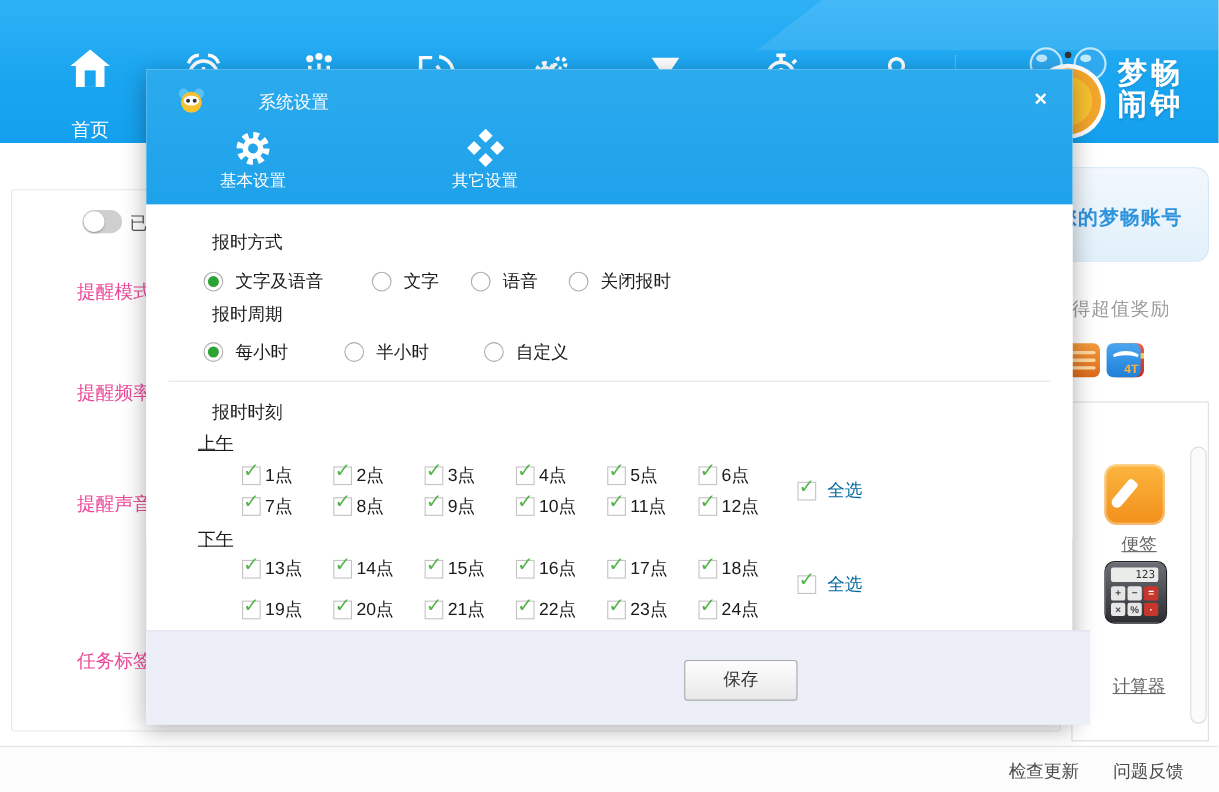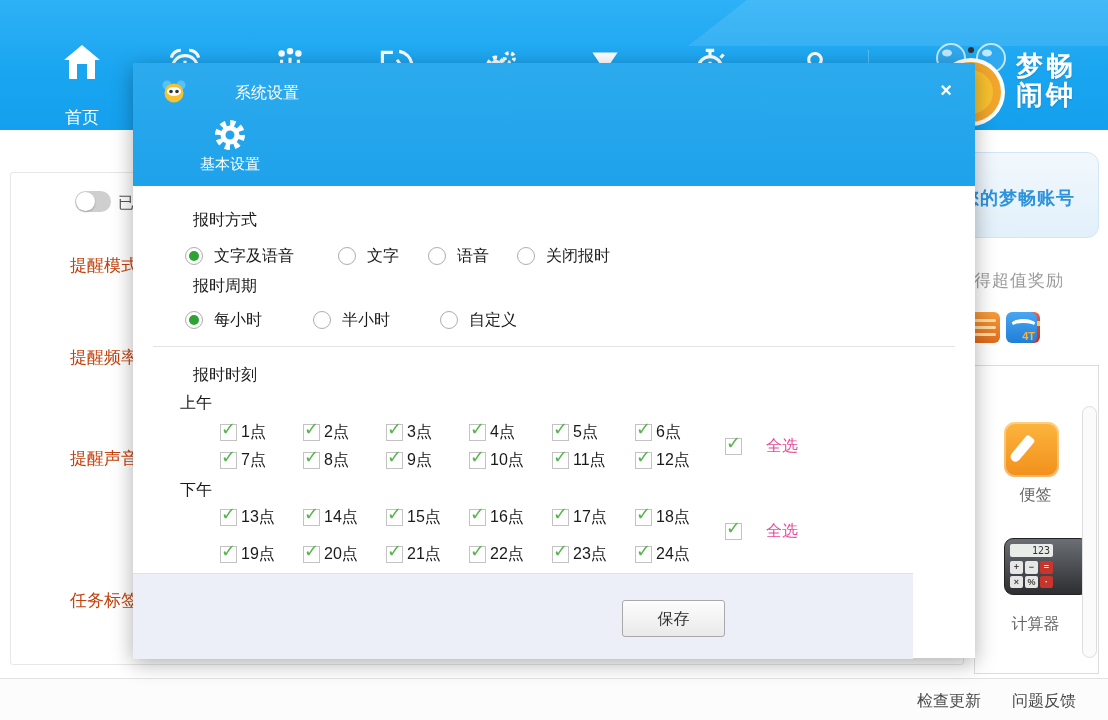--- a/index.html
+++ b/index.html
@@ -20,44 +20,44 @@
 
   .logo{position:absolute;left:926px;top:40px;z-index:1;}
   .logo-text{position:absolute;left:1016px;top:52px;color:#fff;font-weight:bold;font-size:27px;
     line-height:29px;letter-spacing:3px;z-index:1;text-shadow:0 1px 2px rgba(0,0,0,.15);}
 
   
   .panel-left{position:absolute;left:10px;top:172px;width:952px;height:491px;border:1px solid #e7e7e7;border-radius:3px;}
   .toggle{position:absolute;left:75px;top:191px;width:36px;height:21px;border-radius:11px;background:#cfcfcf;}
   .toggle .knob{position:absolute;left:1px;top:1px;width:19px;height:19px;border-radius:50%;background:#fff;box-shadow:0 1px 2px rgba(0,0,0,.25);}
   .toggle-frag{position:absolute;left:118px;top:193px;font-size:16px;color:#555;}
-  .bg-label{position:absolute;left:70px;font-size:17px;color:#c2410c;}
+  .bg-label{position:absolute;left:70px;font-size:17px;color:#ec4899;}
 
   .account-btn{position:absolute;left:810px;top:152px;width:287px;height:84px;border-radius:12px;
     background:linear-gradient(180deg,#f2f8fd,#e2f0fa);border:1px solid #d2e6f5;cursor:pointer;}
   .account-btn span{position:absolute;left:112px;top:33px;font-size:18px;font-weight:bold;color:#2e93dd;letter-spacing:1px;}
   .reward-text{position:absolute;left:956px;top:269px;font-size:17px;color:#9b9b9b;letter-spacing:1px;}
   .promo{position:absolute;top:312px;width:31px;height:31px;border-radius:6px;cursor:pointer;}
   .promo-1{left:969px;background:linear-gradient(180deg,#f49b3c,#dd6a1e);}
   .promo-1 i{position:absolute;left:4px;right:4px;height:3px;background:#ffd9a0;border-radius:2px;}
   .promo-2{left:1009px;background:linear-gradient(180deg,#ef5b43,#c92b20);}
   .promo-2 .rv{position:absolute;left:13px;top:0;width:5px;height:31px;background:#f7cf56;}
   .promo-2 .rh{position:absolute;left:0;top:9px;width:31px;height:5px;background:#f7cf56;}
   .promo-3{left:1006px;background:linear-gradient(180deg,#4aa6f0,#1f7fd8);}
   .promo-3 .swoosh{position:absolute;left:4px;top:7px;width:23px;height:10px;border-radius:50%;
     border-top:4px solid #fff;border-left:2px solid transparent;border-right:2px solid transparent;}
   .promo-3 .badge{position:absolute;right:2px;bottom:1px;font-size:11px;font-weight:bold;color:#ffb13b;}
 
   .panel-right{position:absolute;left:974px;top:365px;width:123px;height:307px;background:#fff;border:1px solid #ddd;}
-  .shortcut-label{position:absolute;width:123px;text-align:center;font-size:16px;color:#666;}
+  .shortcut-label{position:absolute;width:123px;text-align:center;font-size:16px;color:#666;text-decoration:underline;}
   .note-ico{position:absolute;left:1004px;top:422px;width:55px;height:55px;border-radius:11px;
     background:linear-gradient(180deg,#fcb53e,#f1901b);box-shadow:inset 0 0 0 2px rgba(255,255,255,.35);}
   .note-ico .pen{position:absolute;left:13px;top:12px;width:10px;height:30px;background:#fff;border-radius:3px 3px 5px 5px;transform:rotate(40deg);}
-  .calc-ico{position:absolute;left:1004px;top:538px;width:55px;height:55px;border-radius:9px;
-    background:linear-gradient(180deg,#6b6f75,#2c2e31);border:1px solid #222;padding-left:28px;}
+  .calc-ico{position:absolute;left:1004px;top:510px;width:55px;height:55px;border-radius:9px;
+    background:linear-gradient(180deg,#6b6f75,#2c2e31);border:1px solid #222;}
   .calc-ico .screen{position:absolute;left:5px;top:5px;width:43px;height:13px;background:#e9edea;border-radius:2px;
     font-size:10px;color:#333;text-align:right;line-height:13px;padding-right:3px;box-sizing:border-box;font-family:"DejaVu Sans Mono",monospace;}
   .calc-ico .keys{position:absolute;left:5px;top:22px;width:43px;height:27px;display:grid;grid-template-columns:1fr 1fr 1fr;grid-template-rows:1fr 1fr;gap:2px;}
   .calc-ico .keys b{border-radius:2px;background:#e6e6e6;color:#444;font-size:9px;line-height:12px;text-align:center;}
   .calc-ico .keys b.red{background:#c6362c;color:#fff;}
   .scrollbar{position:absolute;left:1082px;top:406px;width:15px;height:252px;border-radius:8px;background:#fbfbfb;border:1px solid #ddd;box-sizing:border-box;}
 
   .bottombar{position:absolute;left:0;top:678px;width:1108px;height:42px;background:#fcfcfc;border-top:1px solid #e3e3e3;}
   .bottom-link{position:absolute;top:12px;font-size:16px;color:#4a4a4a;cursor:pointer;}
   .link-update{left:917px;}
@@ -72,37 +72,37 @@
   .dlg-close{position:absolute;left:800px;top:14px;width:26px;height:26px;font-size:20px;font-weight:bold;
     color:#fff;text-align:center;line-height:26px;cursor:pointer;}
   .tab{position:absolute;top:47px;width:90px;height:76px;text-align:center;cursor:pointer;}
   .tab.selected{background:rgba(255,255,255,.25);}
   .tab .ti{margin-top:7px;height:36px;}
   .tab .tl{font-size:15px;color:#fff;margin-top:2px;}
   .tab1{left:52px;} .tab2{left:157px;} .tab3{left:263px;}
 
   .dlg-body{position:absolute;left:0;top:123px;width:842px;height:303px;background:#fff;}
   .sec-label{position:absolute;left:60px;font-size:16px;color:#1a1a1a;}
-  .sub-label{position:absolute;left:47px;font-size:16px;color:#1a1a1a;}
+  .sub-label{position:absolute;left:47px;font-size:16px;color:#1a1a1a;text-decoration:underline;}
   .divider{position:absolute;left:20px;top:160px;width:802px;height:1px;background:#e4e4e4;}
 
   .radio-item{position:absolute;height:20px;display:flex;align-items:center;cursor:pointer;}
   .radio{width:16px;height:16px;border:1px solid #aeaeae;border-radius:50%;background:#fff;position:relative;margin-right:11px;flex:none;}
   .radio.checked::after{content:"";position:absolute;left:3px;top:3px;width:10px;height:10px;border-radius:50%;background:#2da335;}
   .radio-item .rl{font-size:16px;color:#1a1a1a;white-space:nowrap;}
 
   .cb-row{position:absolute;left:87px;display:flex;}
   .cb-cell{width:83px;display:flex;align-items:center;cursor:pointer;text-align:center;}
   .checkbox{width:15px;height:15px;border:1px solid #c3c3c3;background:#fefefe;position:relative;margin-right:4px;flex:none;}
   .checkbox::after{content:"\2713";position:absolute;left:0px;top:-7px;font-size:18px;font-weight:bold;color:#54b54a;}
   .cb-cell .cl{font-size:16px;color:#1a1a1a;white-space:nowrap;}
   .select-all{position:absolute;left:592px;display:flex;align-items:center;cursor:pointer;}
-  .select-all .cl{font-size:16px;color:#ec4899;margin-left:20px;}
-
-  .dlg-footer{position:absolute;left:0;top:510px;width:780px;height:85px;background:#edeff8;border-top:1px solid #dfe1ec;}
+  .select-all .cl{font-size:16px;color:#0369a1;margin-left:6px;}
+
+  .dlg-footer{position:absolute;left:0;top:510px;width:858px;height:85px;background:#edeff8;border-top:1px solid #dfe1ec;}
   .dlg-btn{position:absolute;top:26px;width:103px;height:37px;background:linear-gradient(180deg,#fdfdfd,#e9e9e9);
     border:1px solid #a9a9a9;border-radius:3px;font-size:16px;color:#333;text-align:center;line-height:35px;cursor:pointer;box-sizing:border-box;}
   .btn-save{left:489px;} .btn-cancel{left:627px;}
 </style>
 </head>
 <body>
 
 <div class="window">
 
   <div class="header">
@@ -268,20 +268,31 @@
 
     <div class="tab tab1">
       <div class="ti">
         <svg width="36" height="36" viewBox="0 0 36 36" fill="none" stroke="#fff">
             <circle cx="18" cy="18" r="12" stroke-width="6" stroke-dasharray="5 4.4"></circle>
             <circle cx="18" cy="18" r="7" stroke-width="5"></circle>
           </svg>
       </div>
       <div class="tl">基本设置</div>
     </div>
+    <div class="tab tab3">
+      <div class="ti">
+        <svg width="36" height="36" viewBox="0 0 36 36" fill="#fff">
+          <rect x="14" y="2" width="9" height="9" transform="rotate(45 18.5 6.5)"></rect>
+          <rect x="3.5" y="13" width="9" height="9" transform="rotate(45 8 17.5)"></rect>
+          <rect x="24.5" y="13" width="9" height="9" transform="rotate(45 29 17.5)"></rect>
+          <rect x="14" y="24" width="9" height="9" transform="rotate(45 18.5 28.5)"></rect>
+        </svg>
+      </div>
+      <div class="tl">其它设置</div>
+    </div>
 
     <div class="dlg-body">
       <span class="sec-label" style="top:24px">报时方式</span>
 
       <span class="radio-item" style="left:52px;top:60px">
         <span class="radio checked"></span>
         <span class="rl">文字及语音</span>
       </span>
       <span class="radio-item" style="left:205px;top:60px">
         <span class="radio"></span>

